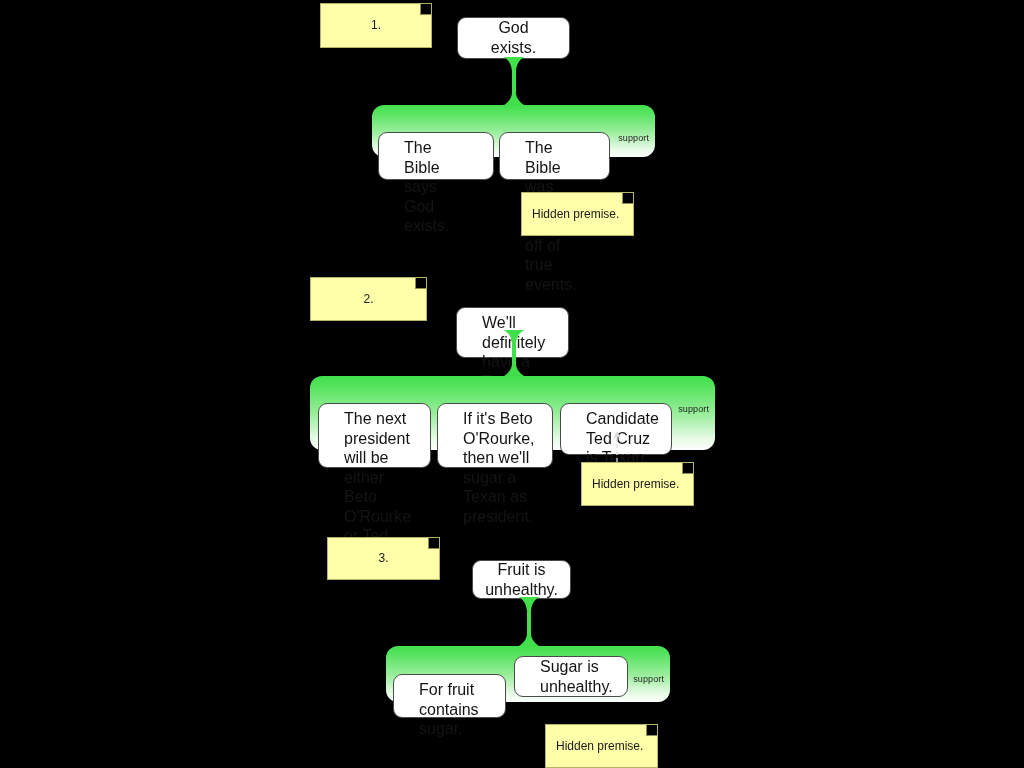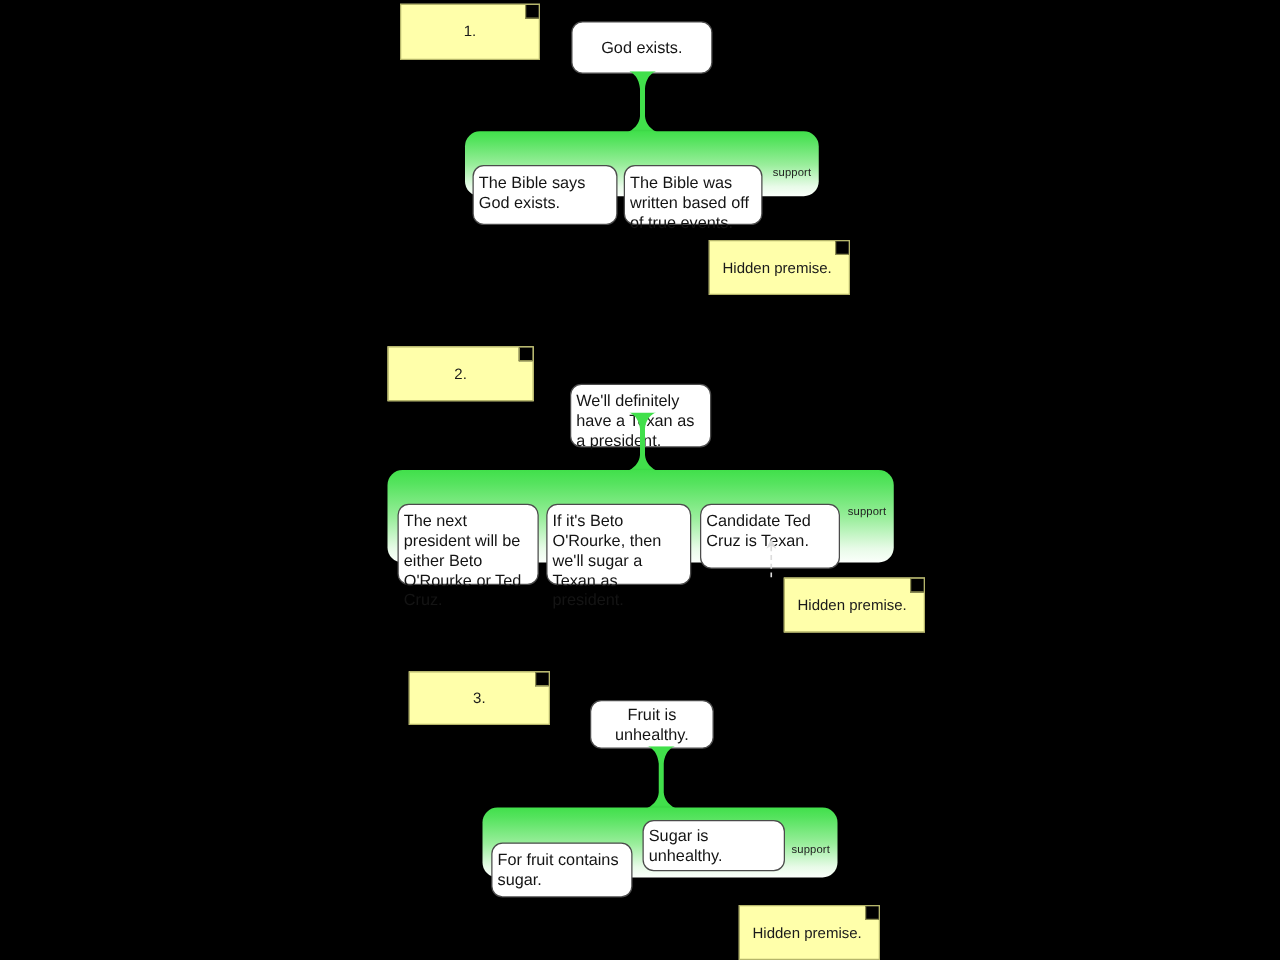--- a/index.html
+++ b/index.html
@@ -38,34 +38,33 @@
     background: #000000;
     border-left: 1px solid #8d8d50;
     border-bottom: 1px solid #8d8d50;
     box-sizing: border-box;
   }
   .note.centered {
     justify-content: center;
   }
   .note.left {
     justify-content: flex-start;
-    margin-left: 46px;
   }
 
   
   .claim {
     position: absolute;
     background: #ffffff;
     border: 1px solid #4b4b4b;
     border-radius: 9px;
     box-sizing: border-box;
     color: #141414;
-    font-size: 13px;
+    font-size: 16px;
     line-height: 1.22;
-    padding: 5px 4px;
+    padding: 5px 25px;
     display: flex;
     align-items: center;
   }
   .claim.centered { justify-content: center; text-align: center; }
   .claim.topalign { align-items: flex-start; margin-top: 20px; }
 
   
   .support-group {
     position: absolute;
     border-radius: 12px;

